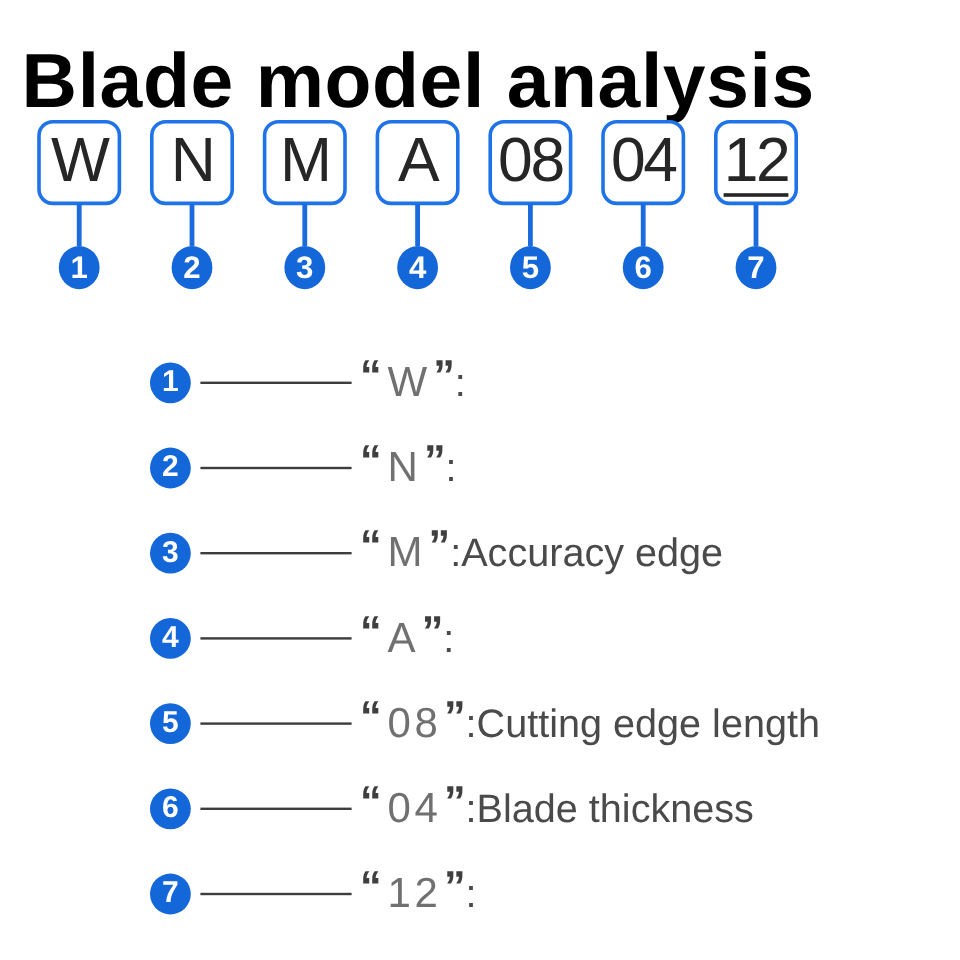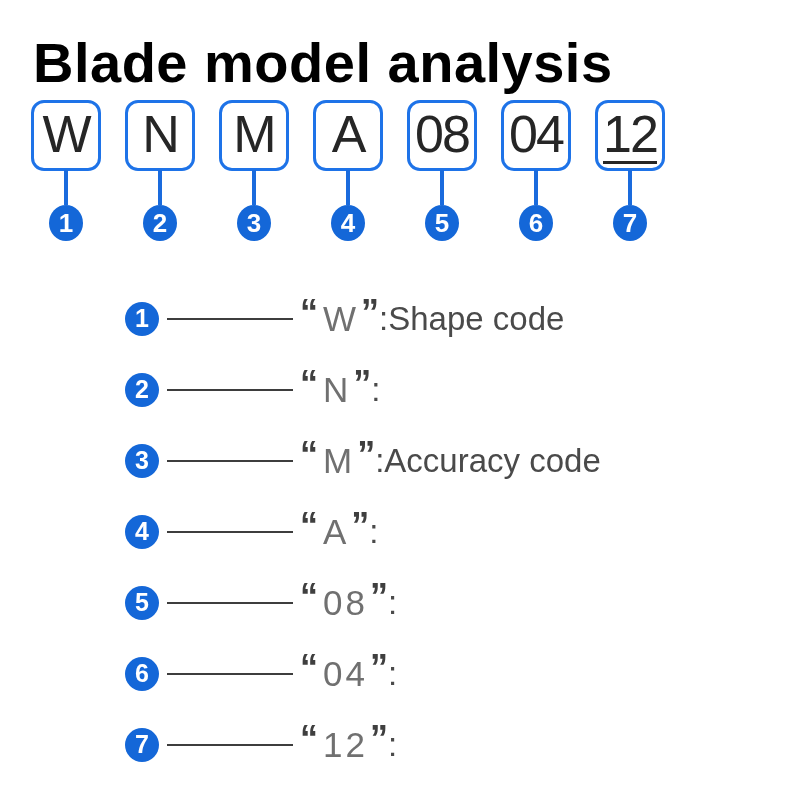--- a/index.html
+++ b/index.html
@@ -8,23 +8,23 @@
     width: 800px;
     height: 800px;
     background: #ffffff;
     overflow: hidden;
     font-family: "Liberation Sans", sans-serif;
   }
 
   
   .page-title {
     position: absolute;
-    left: 33px;
+    left: 18px;
     top: 30px;
-    font-size: 56px;
+    font-size: 64px;
     font-weight: 700;
     color: #000000;
     letter-spacing: 0.5px;
     white-space: nowrap;
   }
 
   
   .columns {
     position: absolute;
     left: 31px;
@@ -208,21 +208,20 @@
   <div class="legend">
 
     <div class="legend-row">
       <div class="legend-badge">1</div>
       <div class="legend-line"></div>
       <div class="legend-text">
         <span class="quote">“</span>
         <span class="code-value">W</span>
         <span class="quote">”</span>
         <span class="colon">:</span>
-        <span class="code-description">Shape code</span>
       </div>
     </div>
 
     <div class="legend-row">
       <div class="legend-badge">2</div>
       <div class="legend-line"></div>
       <div class="legend-text">
         <span class="quote">“</span>
         <span class="code-value">N</span>
         <span class="quote">”</span>
@@ -231,21 +230,21 @@
     </div>
 
     <div class="legend-row">
       <div class="legend-badge">3</div>
       <div class="legend-line"></div>
       <div class="legend-text">
         <span class="quote">“</span>
         <span class="code-value">M</span>
         <span class="quote">”</span>
         <span class="colon">:</span>
-        <span class="code-description">Accuracy code</span>
+        <span class="code-description">Accuracy edge</span>
       </div>
     </div>
 
     <div class="legend-row">
       <div class="legend-badge">4</div>
       <div class="legend-line"></div>
       <div class="legend-text">
         <span class="quote">“</span>
         <span class="code-value">A</span>
         <span class="quote">”</span>
@@ -254,31 +253,33 @@
     </div>
 
     <div class="legend-row">
       <div class="legend-badge">5</div>
       <div class="legend-line"></div>
       <div class="legend-text">
         <span class="quote">“</span>
         <span class="code-value">08</span>
         <span class="quote">”</span>
         <span class="colon">:</span>
+        <span class="code-description">Cutting edge length</span>
       </div>
     </div>
 
     <div class="legend-row">
       <div class="legend-badge">6</div>
       <div class="legend-line"></div>
       <div class="legend-text">
         <span class="quote">“</span>
         <span class="code-value">04</span>
         <span class="quote">”</span>
         <span class="colon">:</span>
+        <span class="code-description">Blade thickness</span>
       </div>
     </div>
 
     <div class="legend-row">
       <div class="legend-badge">7</div>
       <div class="legend-line"></div>
       <div class="legend-text">
         <span class="quote">“</span>
         <span class="code-value">12</span>
         <span class="quote">”</span>

